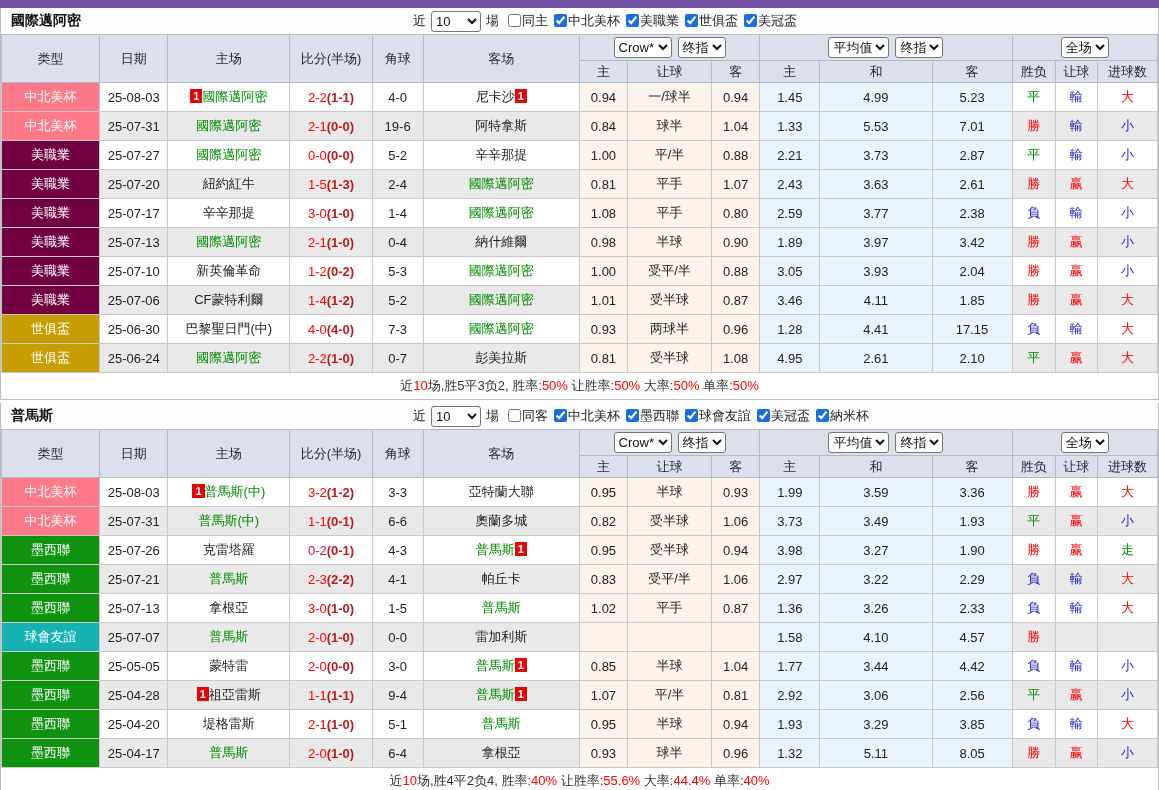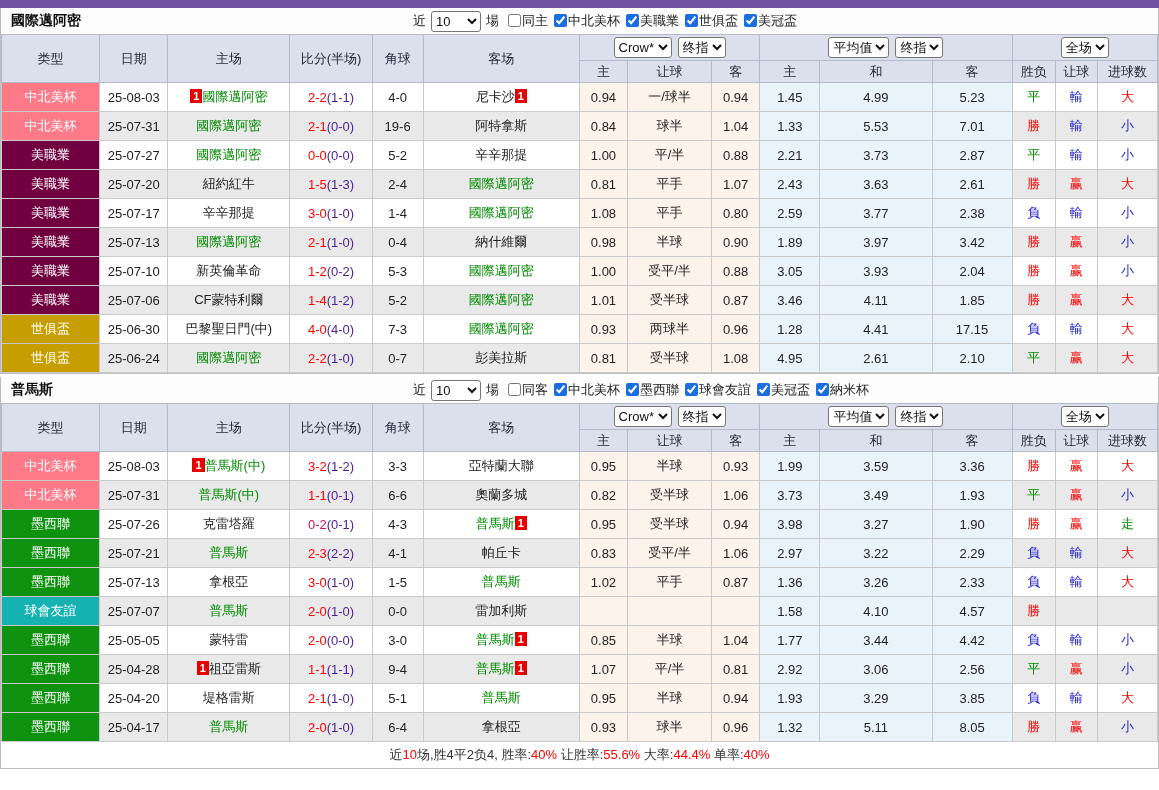--- a/index.html
+++ b/index.html
@@ -36,21 +36,21 @@
   .selrow select { margin:0 3px; }
   .grid td {
     border:1px solid #c9c9c9; text-align:center; height:29px;
     font-size:13px; padding:0; white-space:nowrap; overflow:hidden;
   }
   tr.odd  td.plain { background:#fff; }
   tr.even td.plain { background:#e9e9e9; }
   td.odds { background:#fcf4ea; }
   td.avg  { background:#e9f4fa; }
   td.type { color:#fff; }
-  .sh { color:#4c1d95; }
+  .sh { color:#b91c1c;font-weight:bold; }
   .badge {
     display:inline-block; color:#fff; font-size:11px; font-weight:bold;
     line-height:14px; padding:0 3px; vertical-align:1px;
   }
   .summary { height:26px; line-height:26px; text-align:center; font-size:13px; color:#333; background:#fff; }
   .summary .red { color:#f00; }
 </style>
 </head>
 <body>
 
@@ -291,20 +291,21 @@
           <td class="odds">1.08</td>
           <td class="avg">4.95</td>
           <td class="avg">2.61</td>
           <td class="avg">2.10</td>
           <td class="plain" style="color:#008a00">平</td>
           <td class="plain" style="color:#ff0000">赢</td>
           <td class="plain" style="color:#ff0000">大</td>
         </tr>
       </tbody>
   </table>
+  <div class="summary"><span>近</span><span class="red">10</span><span>场,胜5平3负2, 胜率:</span><span class="red">50%</span><span> 让胜率:</span><span class="red">50%</span><span> 大率:</span><span class="red">50%</span><span> 单率:</span><span class="red">50%</span></div>
 </section>
 
 <div class="gap"></div>
 
 <section class="panel">
   <div class="sec-head">
     <span class="team">普馬斯</span>
     <div class="controls">
       <span>近</span>
       <select class="cnt">

